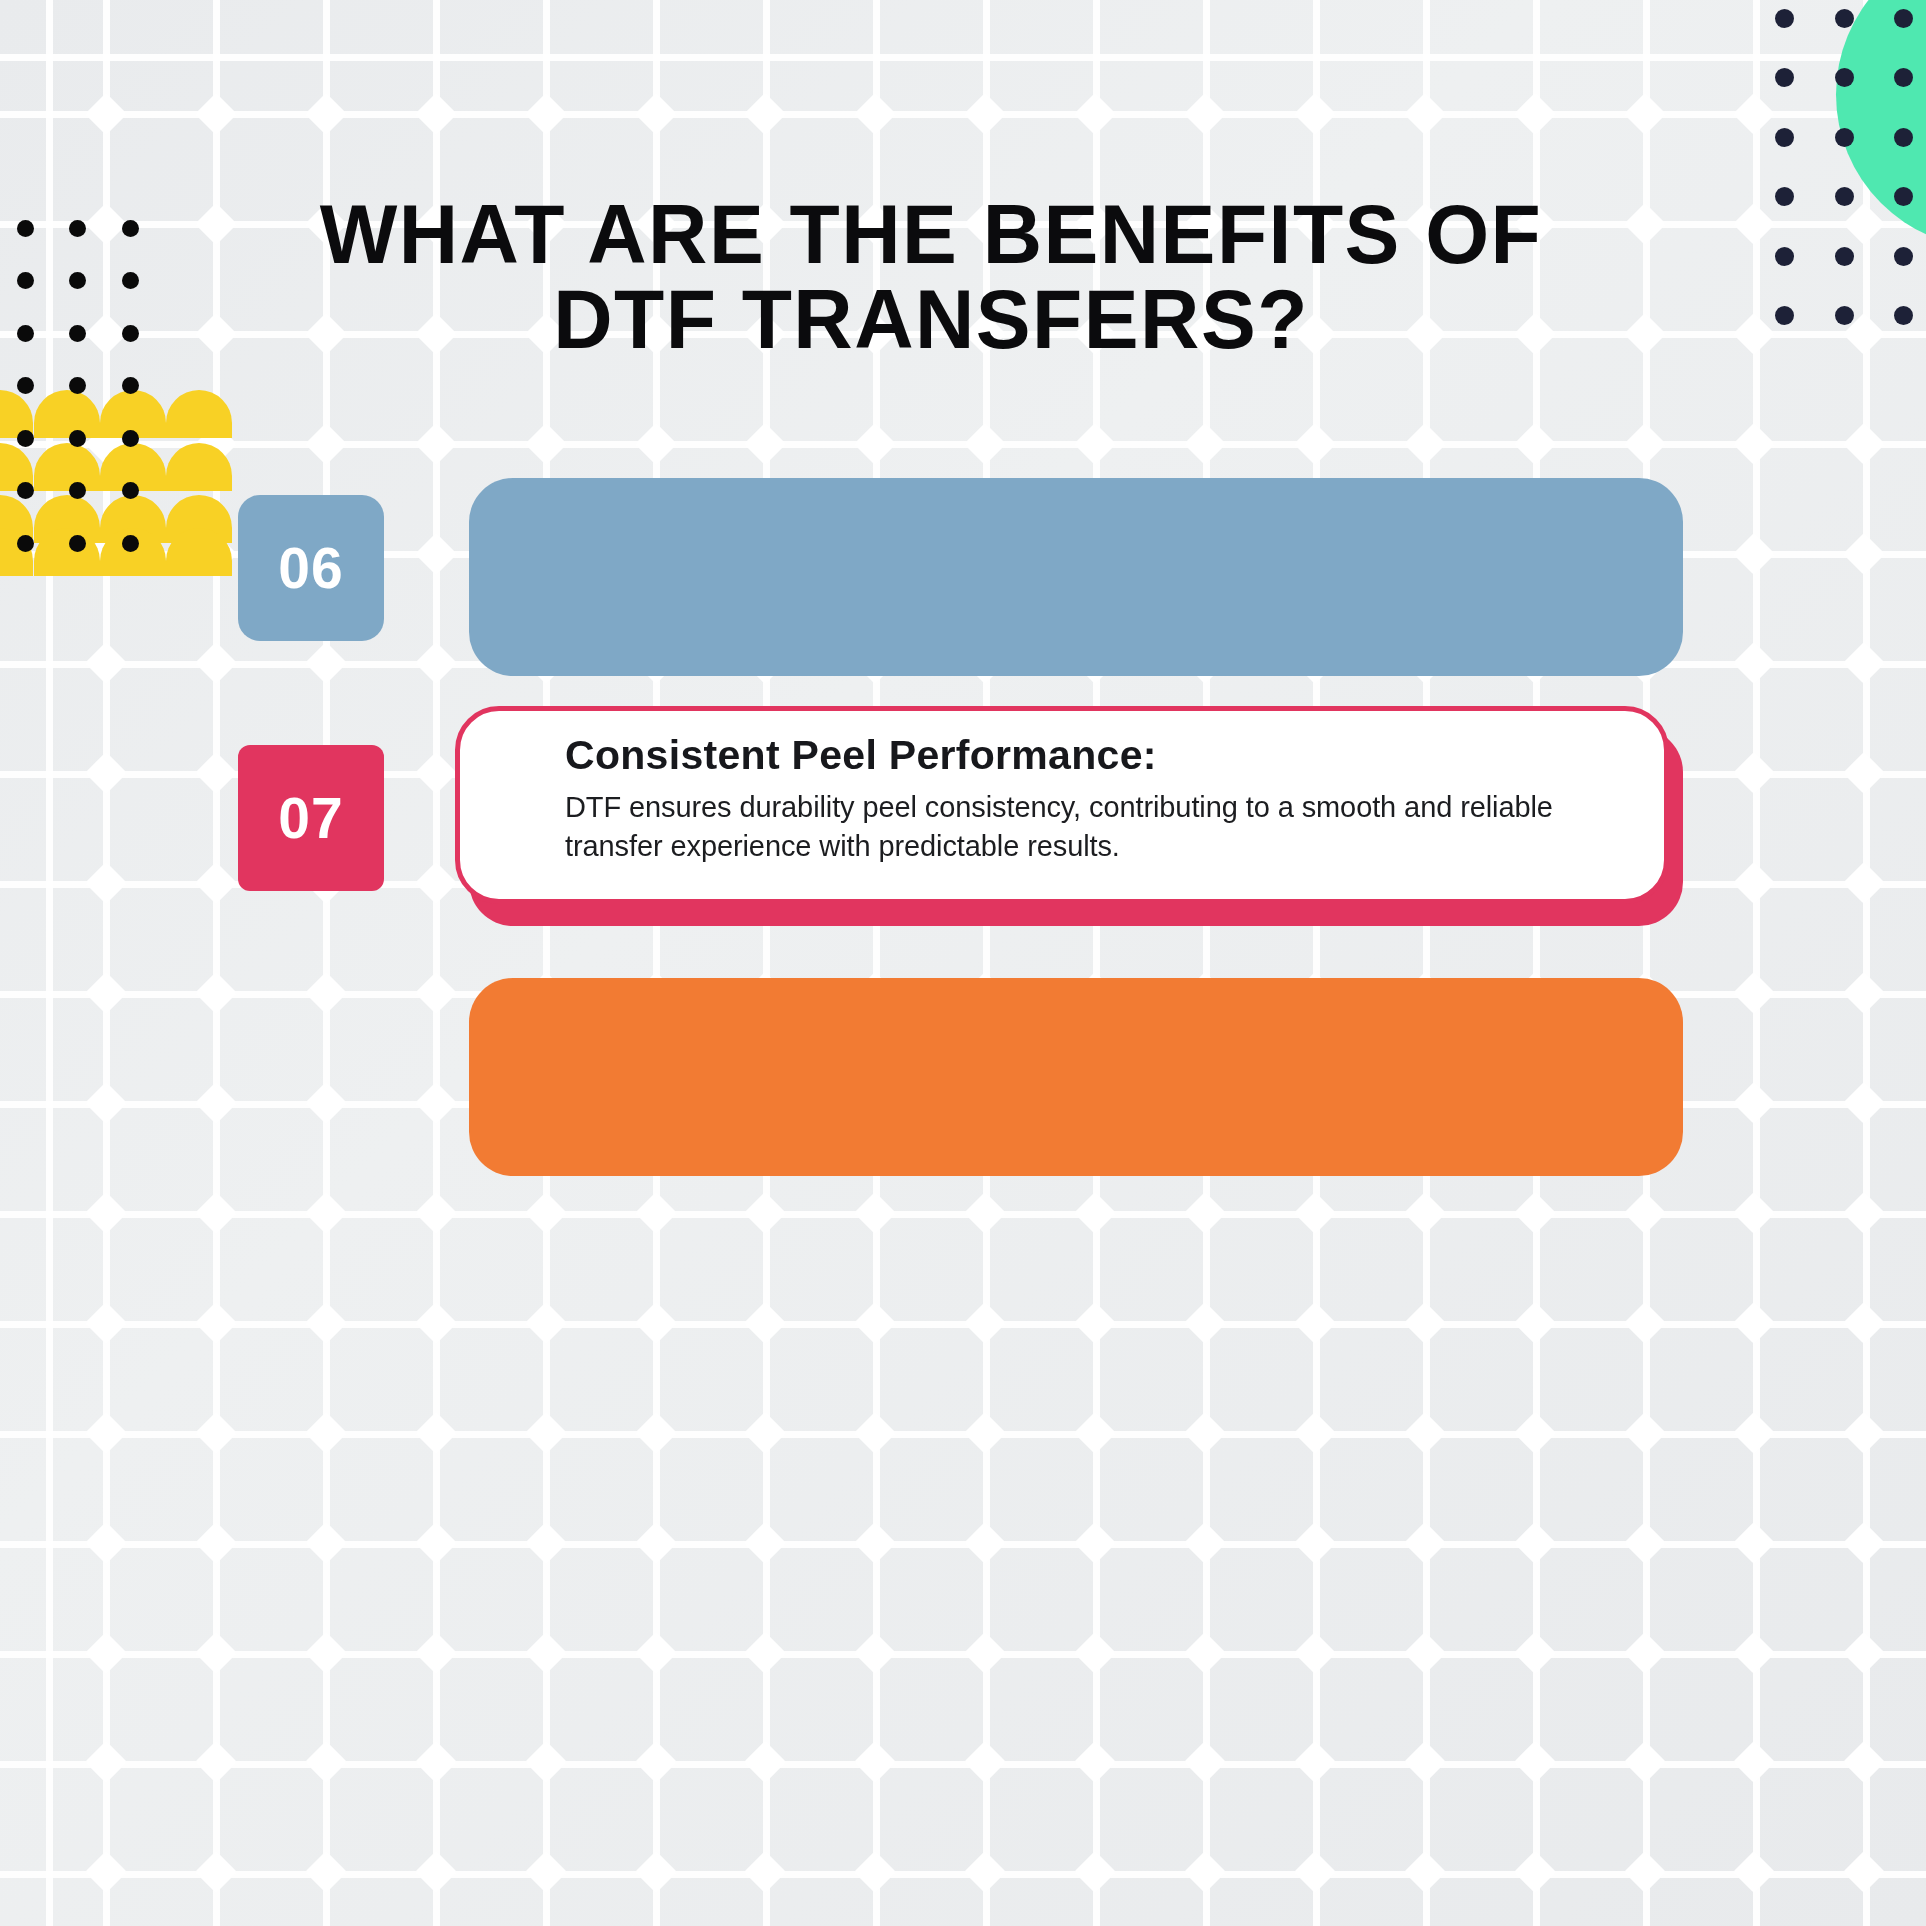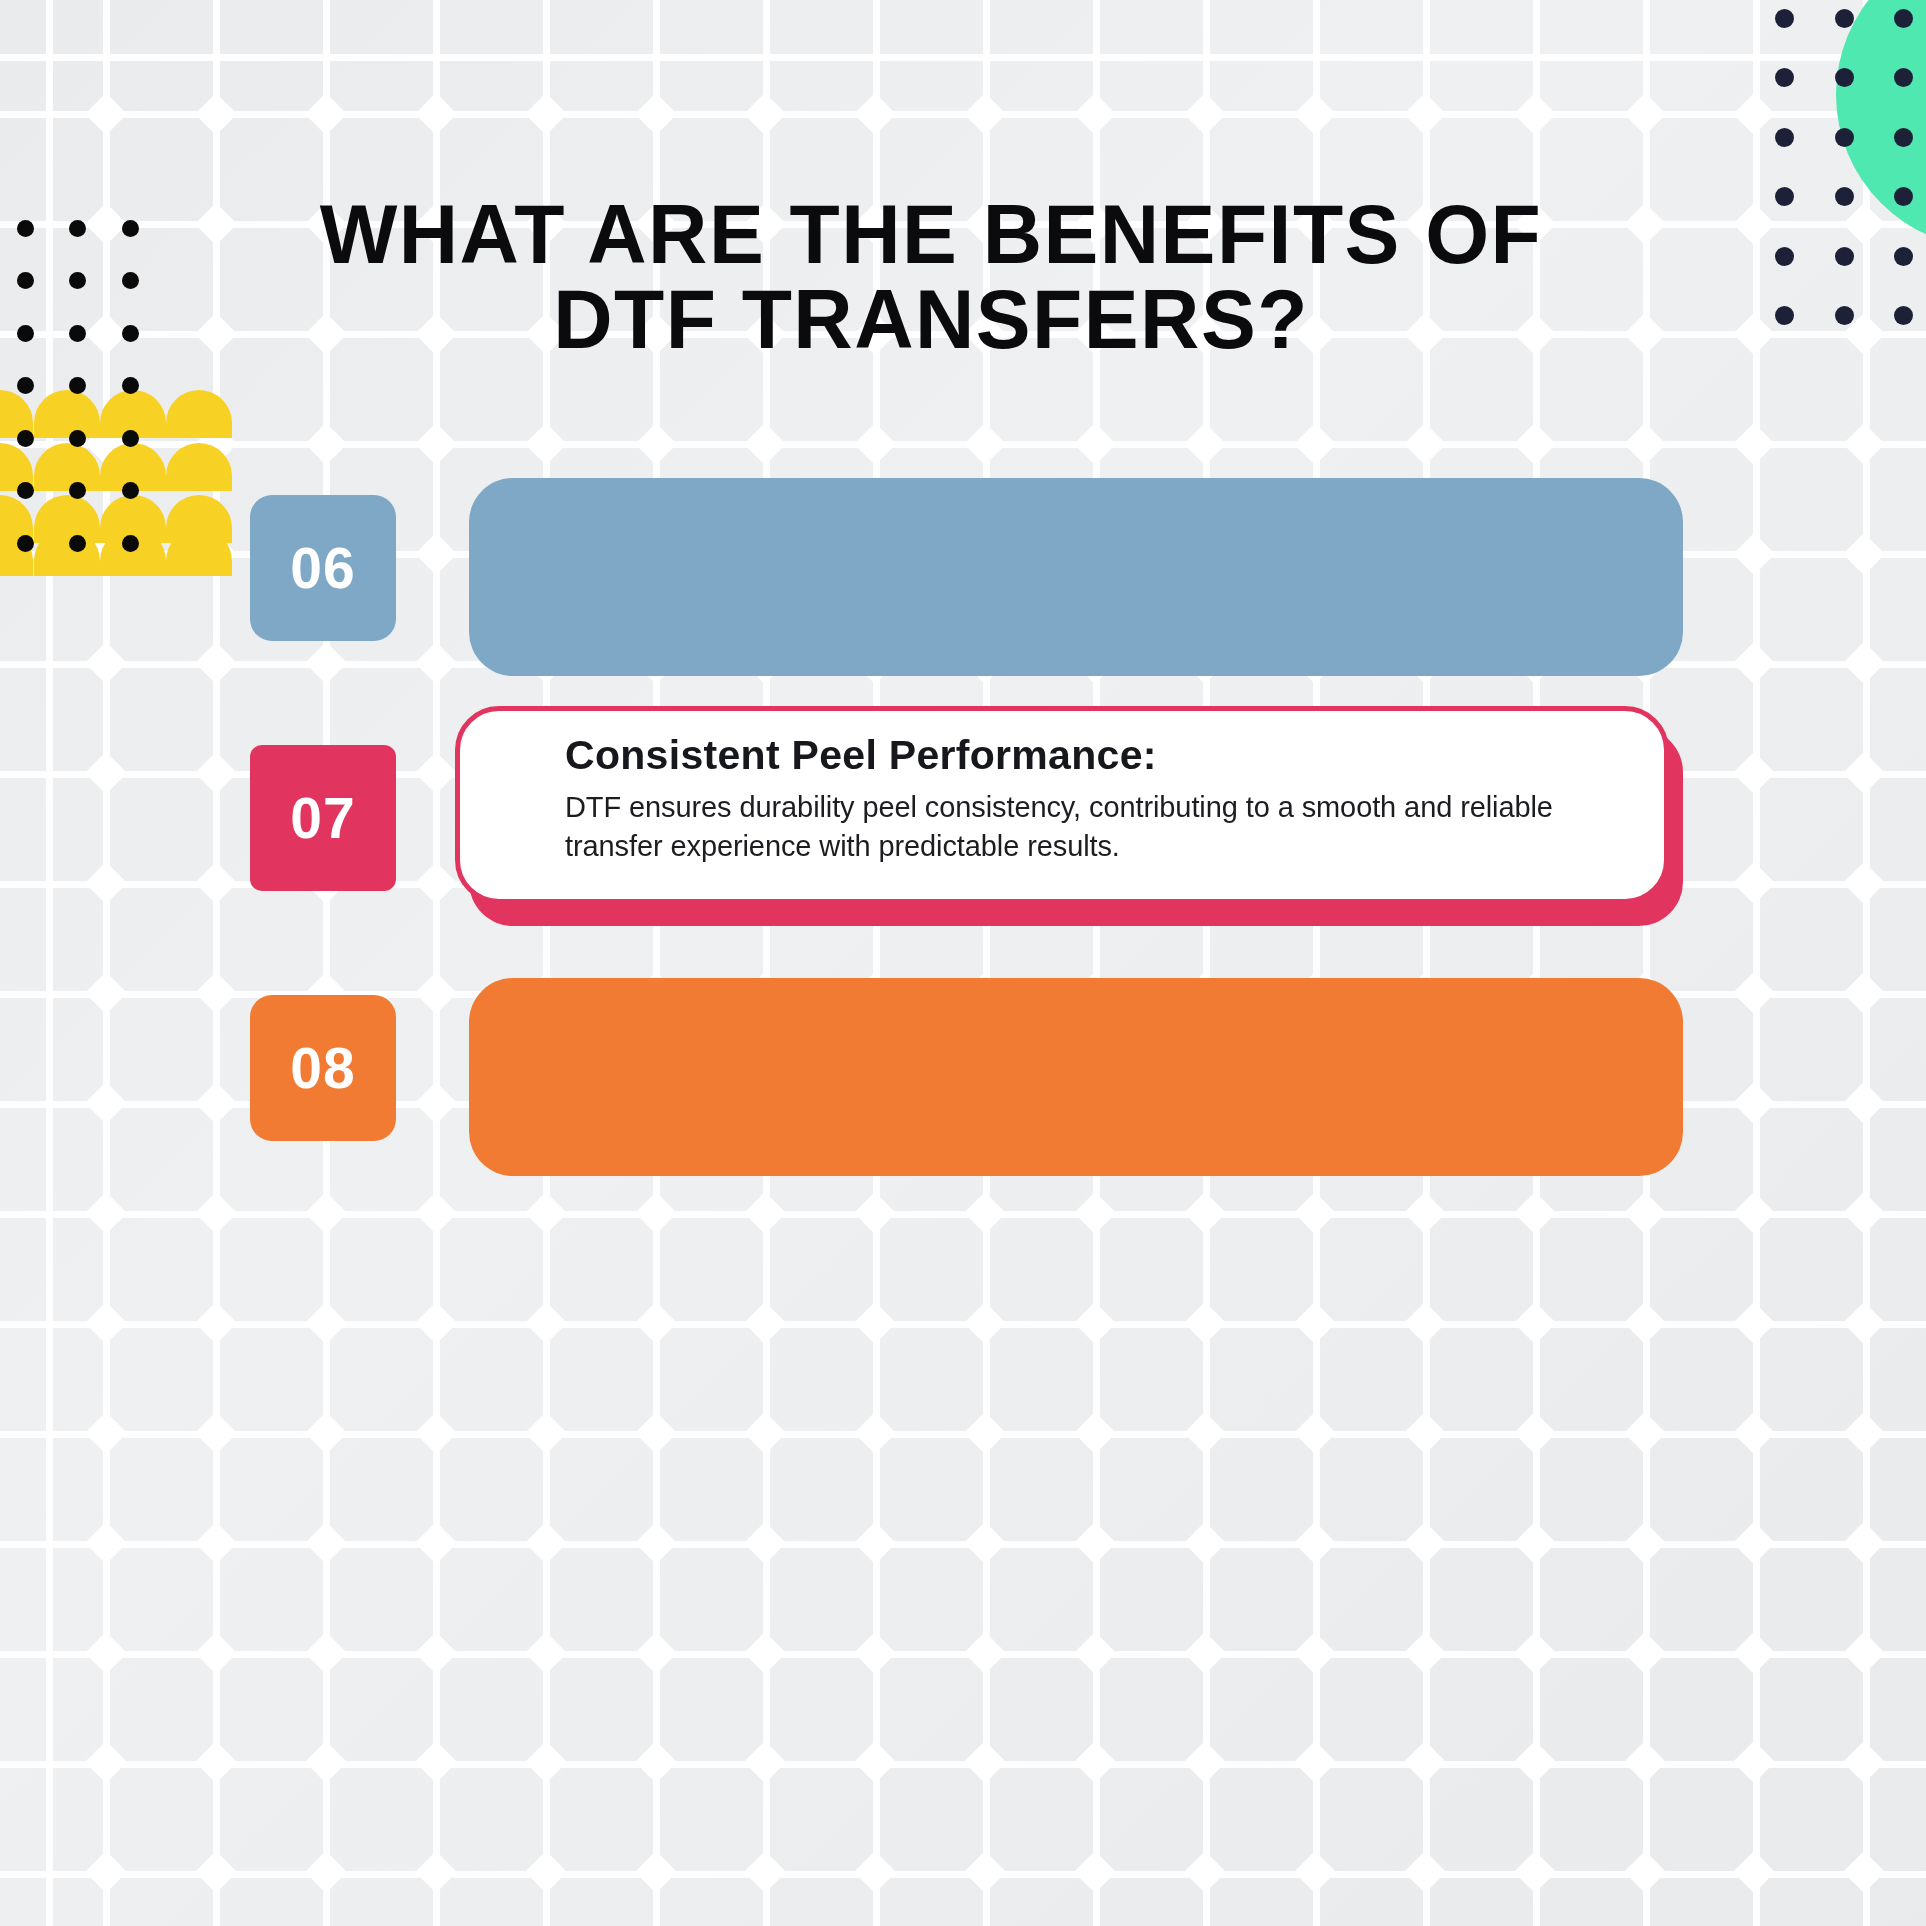--- a/index.html
+++ b/index.html
@@ -139,21 +139,21 @@
     font-size: 29px;
     line-height: 1.36;
     color: #1c1d20;
     letter-spacing: -0.1px;
     max-width: 1074px;
   }
 
   
   .badge {
     position: absolute;
-    left: 250px;
+    left: 238px;
     top: 45px;
     width: 146px;
     height: 146px;
     border-radius: 22px;
     display: flex;
     align-items: center;
     justify-content: center;
     font-family: "Liberation Sans", sans-serif;
     font-weight: 700;
     font-size: 57px;
@@ -550,19 +550,18 @@
       <div class="card-row">
         <div class="card-shadow" style="background: rgb(225, 53, 95);"></div>
         <div class="card-body" style="border-color: rgb(225, 53, 95);">
           <div class="card-title">Consistent Peel Performance:</div>
           <div class="card-desc">DTF ensures durability peel consistency, contributing to a smooth and reliable transfer experience with predictable results.</div>
         </div>
         <div class="badge" style="background: rgb(225, 53, 95); border-radius: 12px;">07</div>
       </div>
       <div class="card-row">
         <div class="card-shadow" style="background: rgb(242, 123, 51);"></div>
-        <div class="badge" style="background: rgb(242, 123, 51);">08</div>
       </div>
     </div>
 
 
 </div>
 
 
 </body></html>

